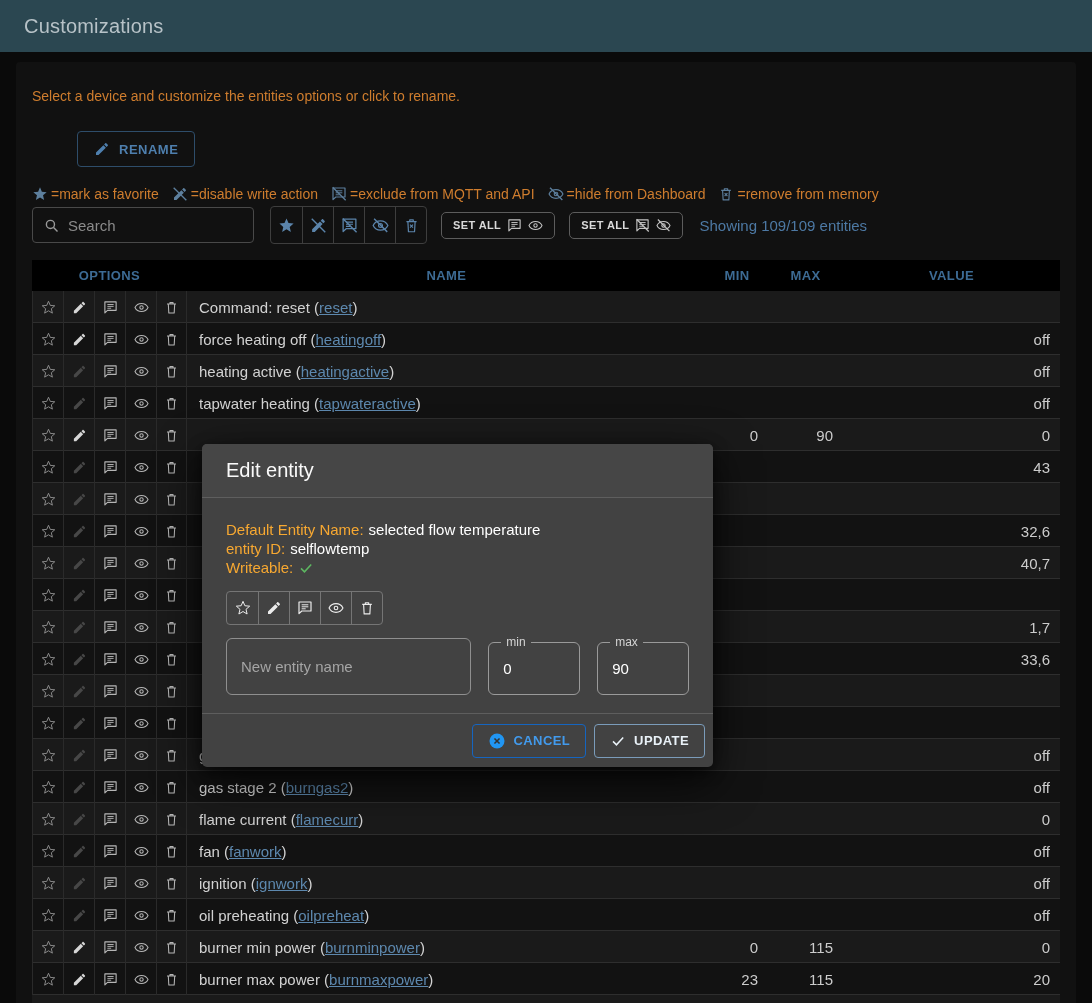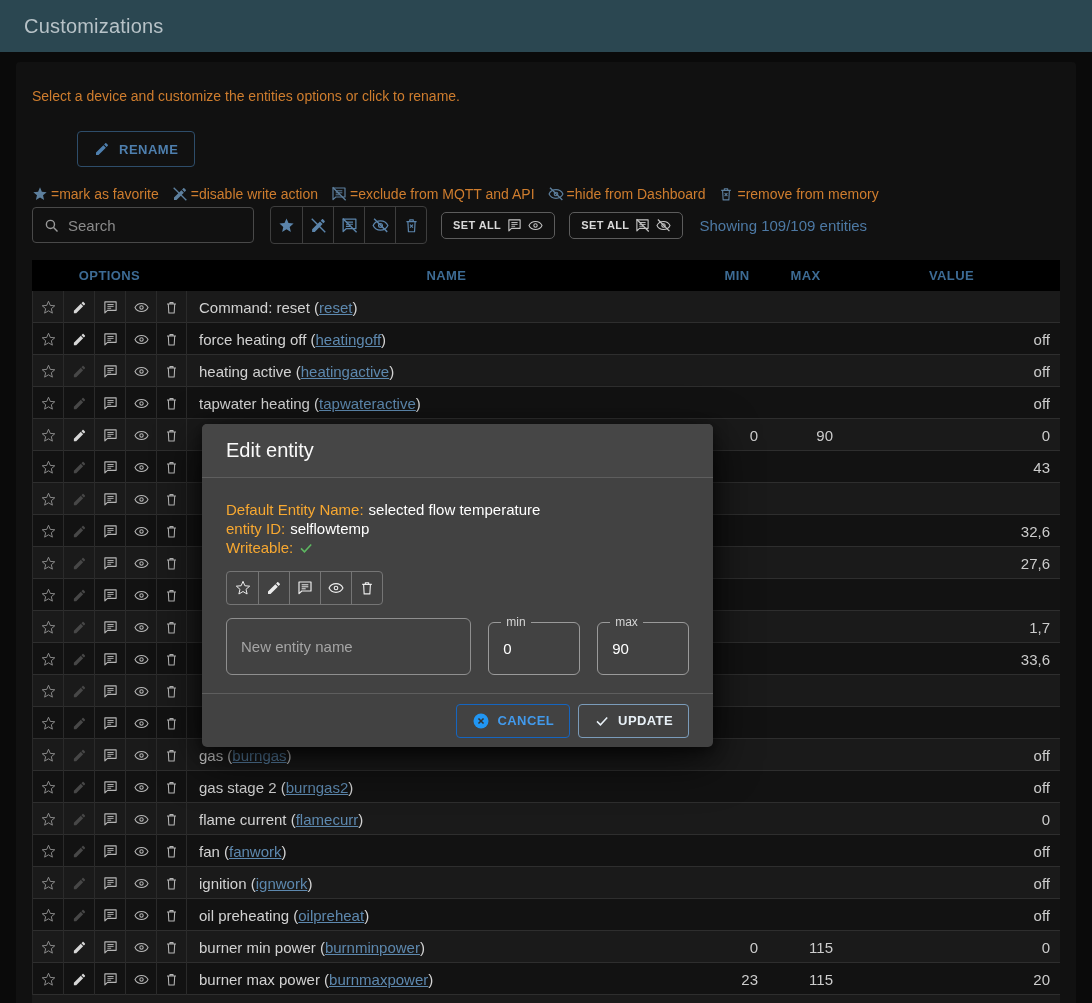--- a/index.html
+++ b/index.html
@@ -87,21 +87,21 @@
   .c-star { color:#8f8f8f; }
   .c-pencil { color:#d6d6d6; }
   .c-pencil.dim { color:#474747; }
   .c-gray { color:#b5b5b5; }
   .name-cell { padding-left:12px; font-size:15px; color:#d2d2d2; white-space:nowrap; overflow:hidden; }
   .name-cell a { color:#5d88ae; text-decoration:underline; cursor:pointer; }
   .num-cell { text-align:right; padding-right:10px; font-size:15px; color:#cccccc; }
   .stub { height:8px; background:#1a1a1a; }
   
   .modal {
-    position:absolute; left:202px; top:424px; width:511px; border-radius:5px;
+    position:absolute; left:202px; top:444px; width:511px; border-radius:5px;
     background:#424242; box-shadow:0 14px 45px rgba(0,0,0,.7), 0 4px 14px rgba(0,0,0,.5);
     z-index:10; overflow:hidden;
   }
   .modal-header { height:54px; background:#464646; display:flex; align-items:center; padding:0 24px;
     border-bottom:1px solid #5e5e5e; }
   .modal-title { font-size:20px; font-weight:500; color:#fafafa; }
   .modal-body { padding:22px 24px 18px 24px; }
   .info-line { font-size:15px; line-height:19px; display:flex; align-items:center; gap:5px; }
   .info-label { color:#f7a831; }
   .info-value { color:#fff; font-weight:500; }
@@ -123,21 +123,21 @@
   .mini-field .fl-label {
     position:absolute; top:-8px; left:12px; background:#424242; padding:0 5px;
     font-size:12px; color:#d4d4d4;
   }
   .mini-field input {
     width:100%; height:100%; background:transparent; border:none; outline:none;
     padding:0 14px; font-size:15px; font-weight:500; color:#fff; font-family:"Liberation Sans",sans-serif;
   }
   .modal-footer {
     border-top:1px solid #5e5e5e; height:54px; display:flex; align-items:center;
-    justify-content:flex-end; gap:8px; padding-right:24px;
+    justify-content:flex-end; gap:8px; padding-right:8px;
   }
   .btn-cancel, .btn-update {
     height:34px; padding:0 15px; background:transparent; border-radius:4px;
     display:flex; align-items:center; gap:8px; cursor:pointer;
     font-size:13px; font-weight:700; letter-spacing:.4px; font-family:"Liberation Sans",sans-serif;
   }
   .btn-cancel { border:1px solid #1565c0; color:#429aec; }
   .btn-cancel .ic { color:#2196f3; }
   .btn-update { border:1px solid #7b9cba; color:#e9f1f7; }
   .btn-update .ic { color:#e9f1f7; }
@@ -594,21 +594,21 @@
               </svg>
             </button>
             <button class="opt-cell last">
               <svg class="ic ic-15 c-gray">
                 <use href="#i-trash"></use>
               </svg>
             </button>
             <div class="name-cell"></div>
             <div class="num-cell"></div>
             <div class="num-cell"></div>
-            <div class="num-cell">27,6</div>
+            <div class="num-cell">40,7</div>
           </div>
           <div class="trow even">
             <button class="opt-cell">
               <svg class="ic ic-15 c-star">
                 <use href="#i-star"></use>
               </svg>
             </button>
             <button class="opt-cell">
               <svg class="ic ic-15 c-pencil dim">
                 <use href="#i-pencil"></use>

